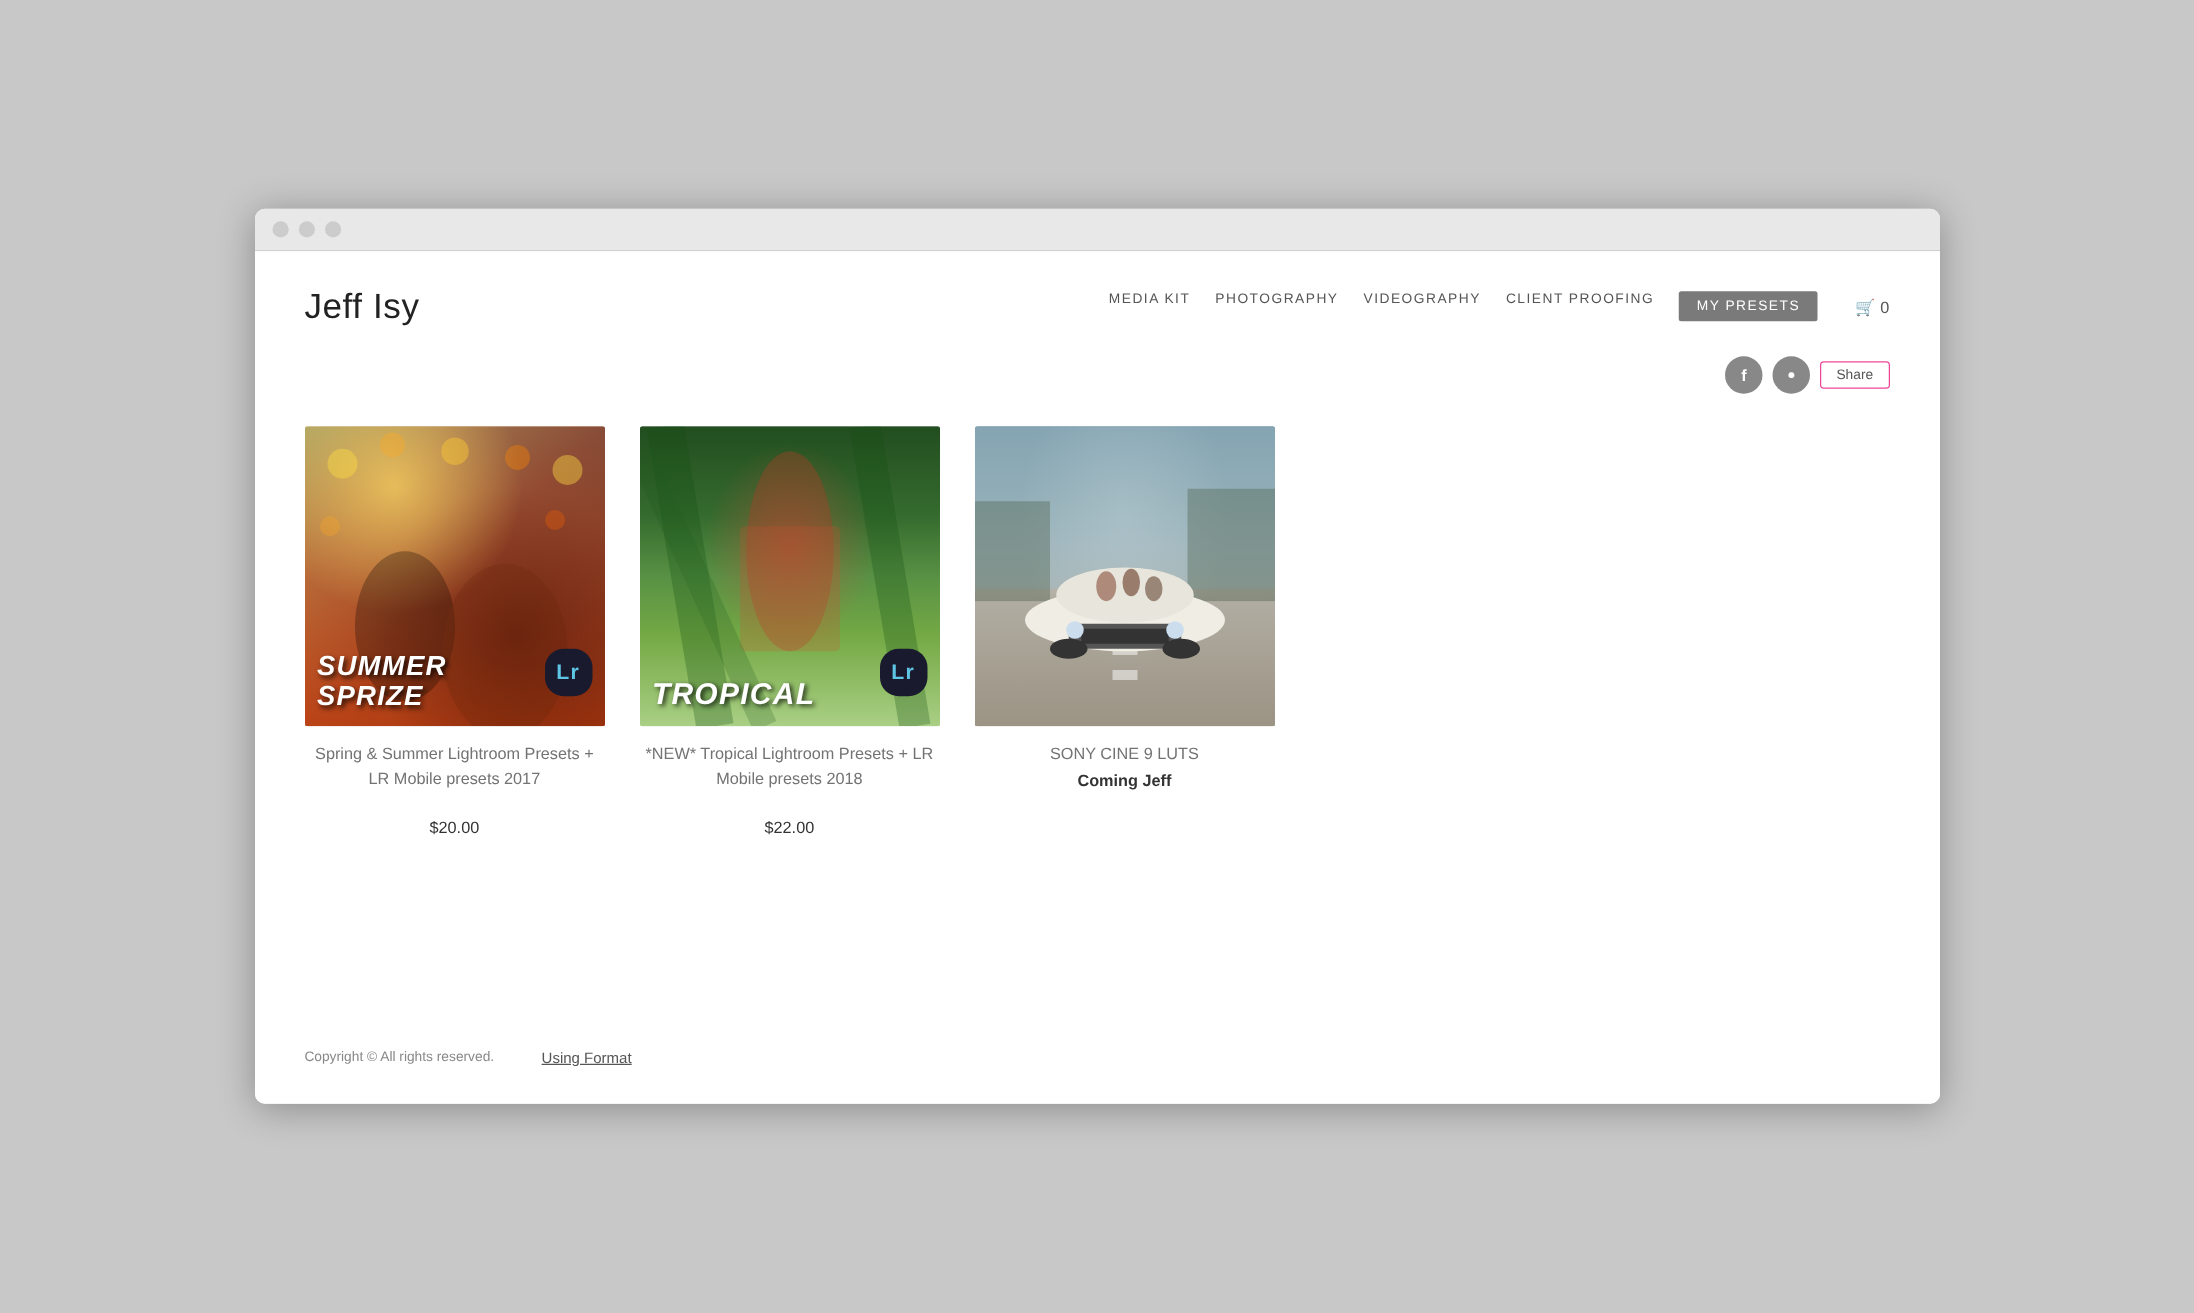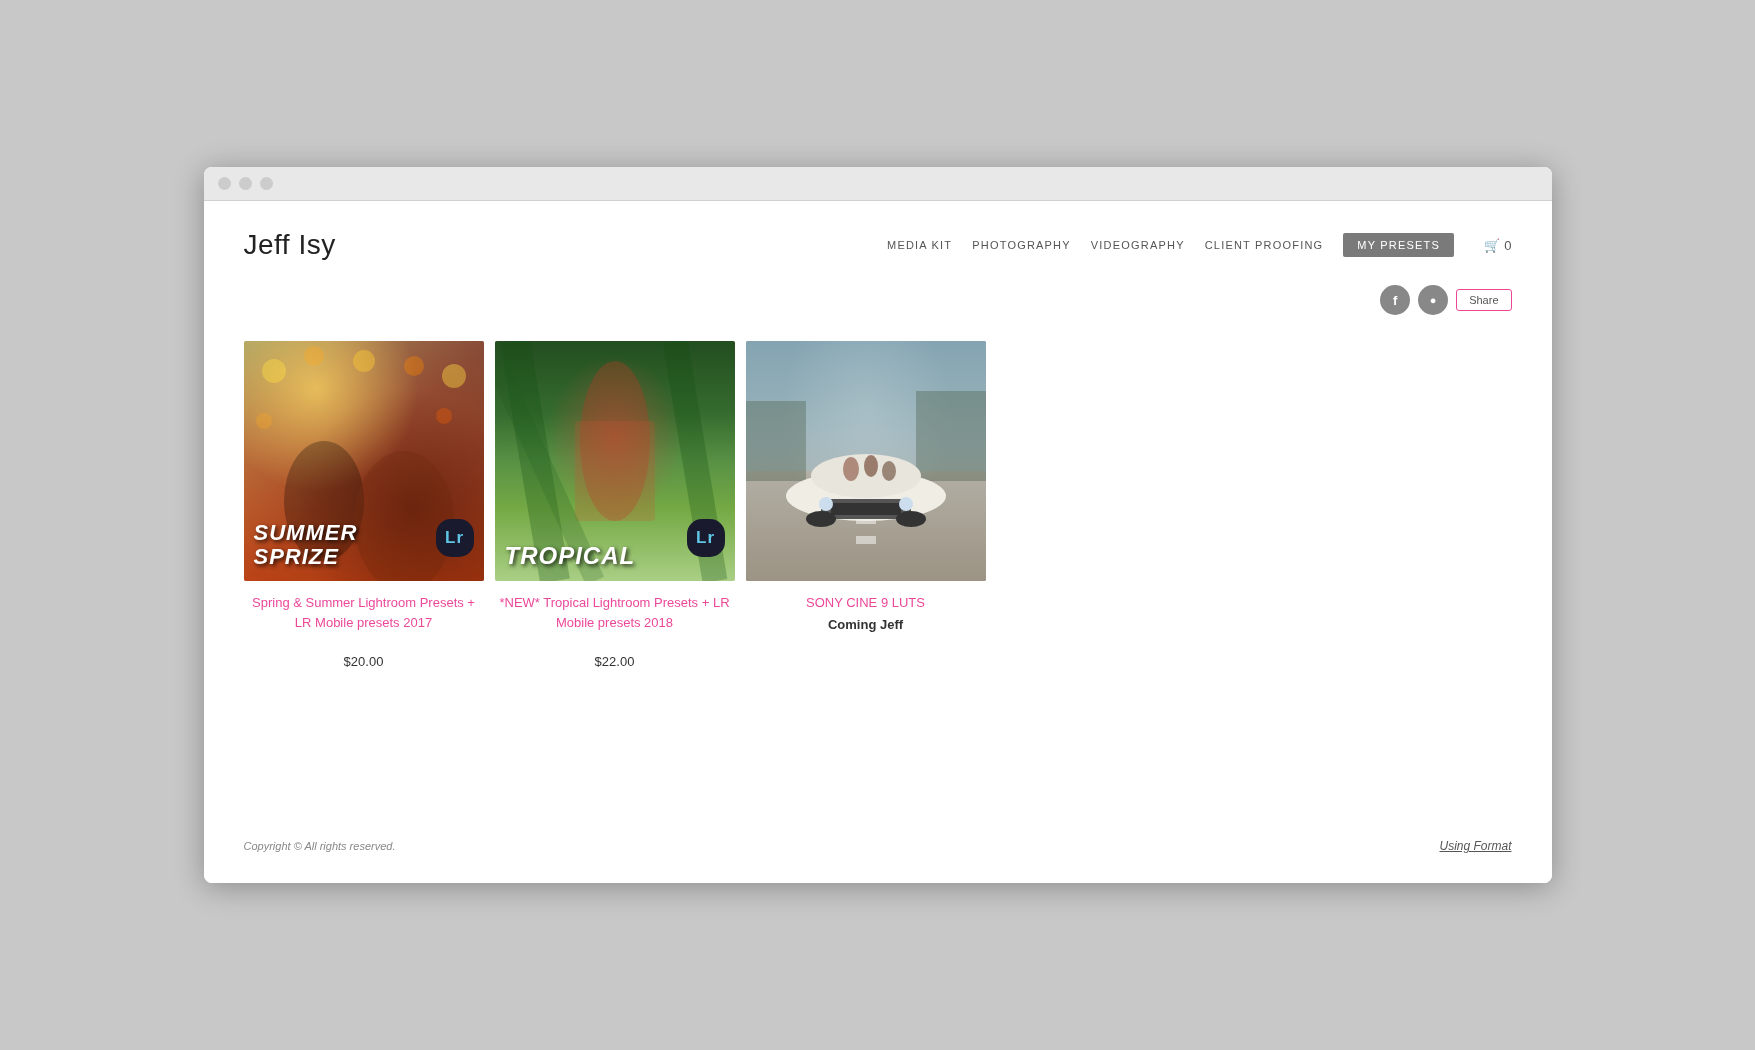--- a/index.html
+++ b/index.html
@@ -54,21 +54,20 @@
 
     .site-title {
       font-size: 28px;
       font-weight: 300;
       color: #222;
       letter-spacing: 0.5px;
     }
 
     .nav-area {
       display: flex;
-      align-items: center;
       gap: 20px;
     }
 
     .nav-link {
       font-size: 11px;
       letter-spacing: 1.2px;
       text-transform: uppercase;
       color: #555;
       text-decoration: none;
       font-weight: 400;
@@ -123,21 +122,21 @@
       padding: 4px 12px;
       font-size: 11px;
       color: #555;
       cursor: pointer;
       background: white;
     }
 
     
     .products-grid {
       display: flex;
-      gap: 11px;
+      gap: 28px;
       padding: 10px 40px 40px 40px;
       justify-content: flex-start;
     }
 
     .product-item {
       width: 240px;
       cursor: pointer;
     }
 
     .product-image-wrap {
@@ -238,21 +237,21 @@
       content: '';
       position: absolute;
       inset: 0;
       background:
         radial-gradient(ellipse at 50% 30%, rgba(255,255,255,0.3) 0%, transparent 50%),
         linear-gradient(180deg, rgba(100,130,150,0.3) 0%, rgba(60,50,40,0.4) 100%);
     }
 
     .product-name {
       font-size: 13px;
-      color: #ec4899;
+      color: #737373;
       text-align: center;
       margin-top: 12px;
       line-height: 1.5;
       font-weight: 400;
     }
 
     .product-status {
       font-size: 13px;
       color: #333;
       text-align: center;
@@ -265,25 +264,24 @@
       color: #333;
       text-align: center;
       margin-top: 22px;
       font-weight: 400;
     }
 
     
     .site-footer {
       padding: 30px 40px;
       display: flex;
-      justify-content: space-between;
+      justify-content: flex-start;
       align-items: center;
       border-top: none;
       margin-top: 100px;
-      font-style: italic;
     }
 
     .footer-copy {
       font-size: 11px;
       color: #888;
     }
 
     .footer-link {
       font-size: 12px;
       color: #555;

